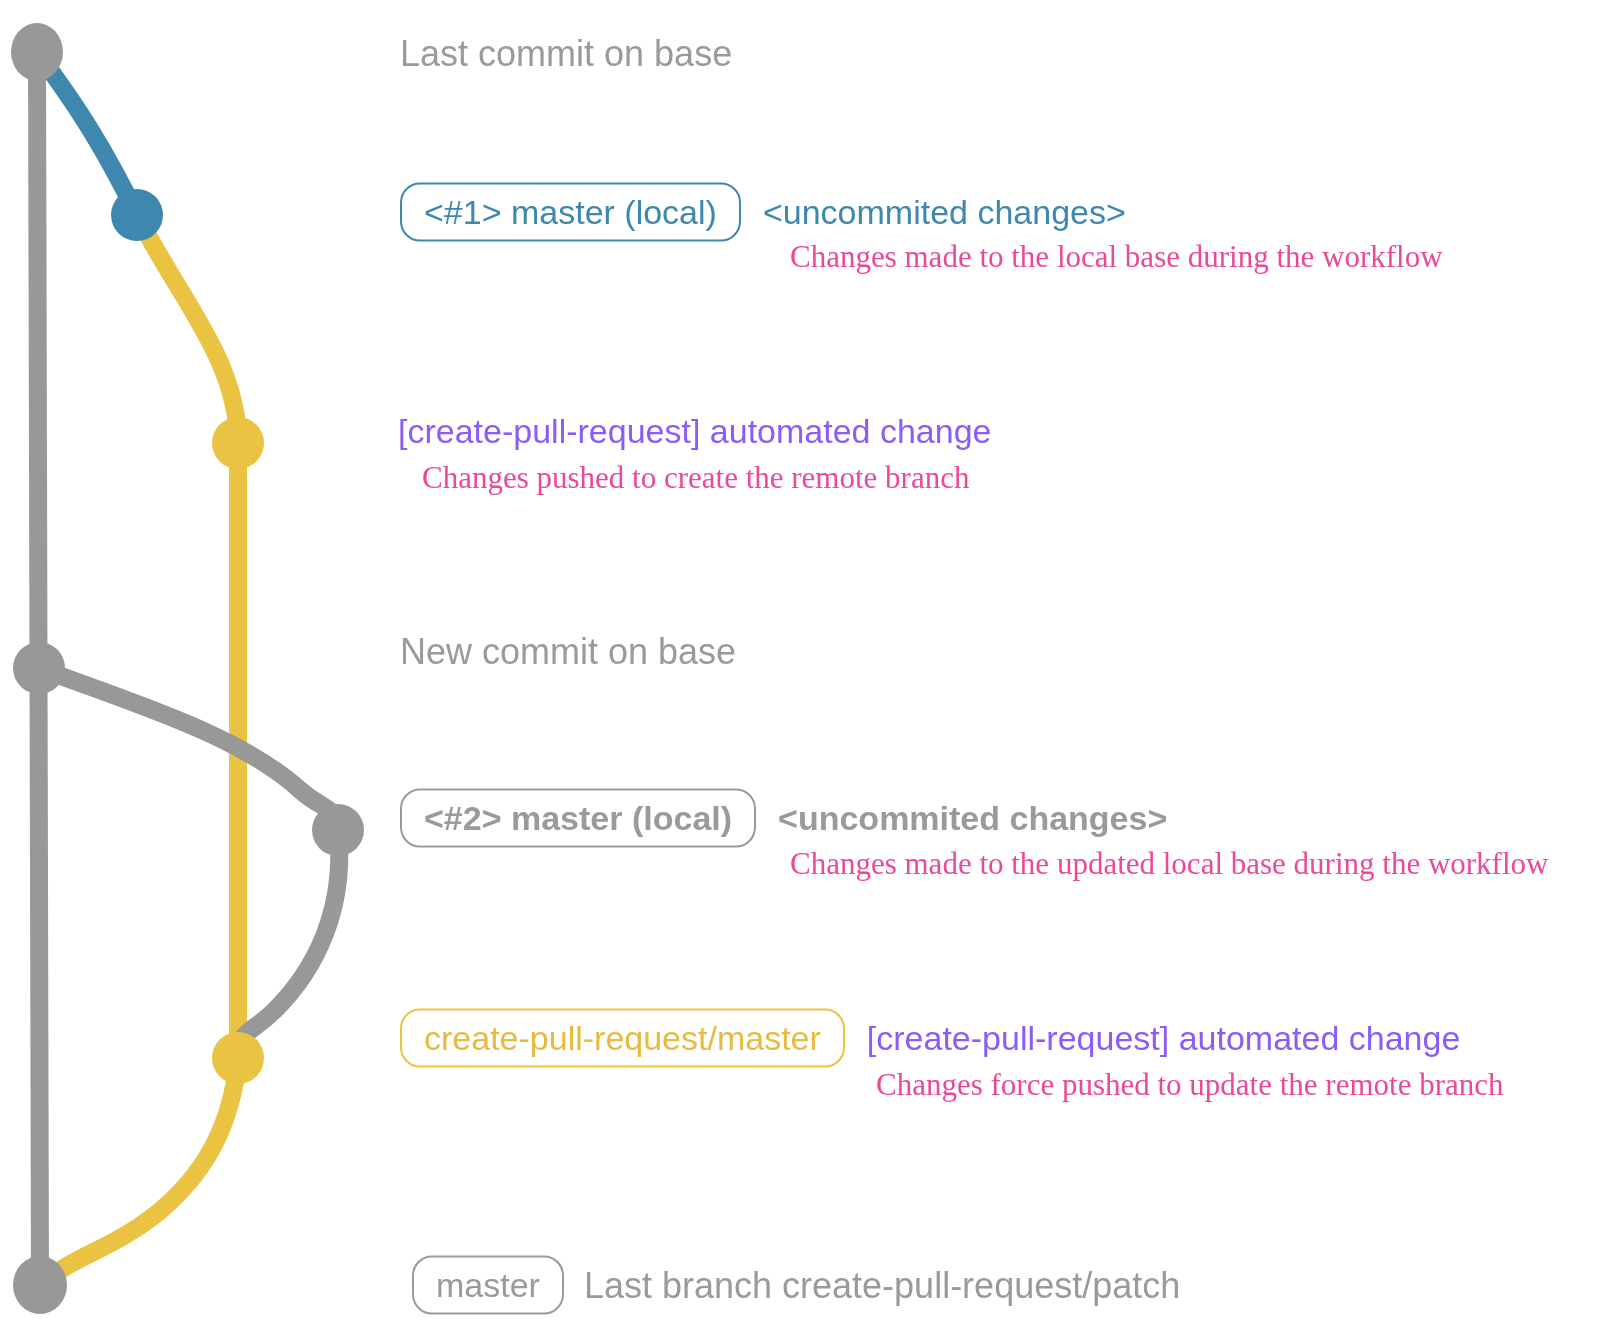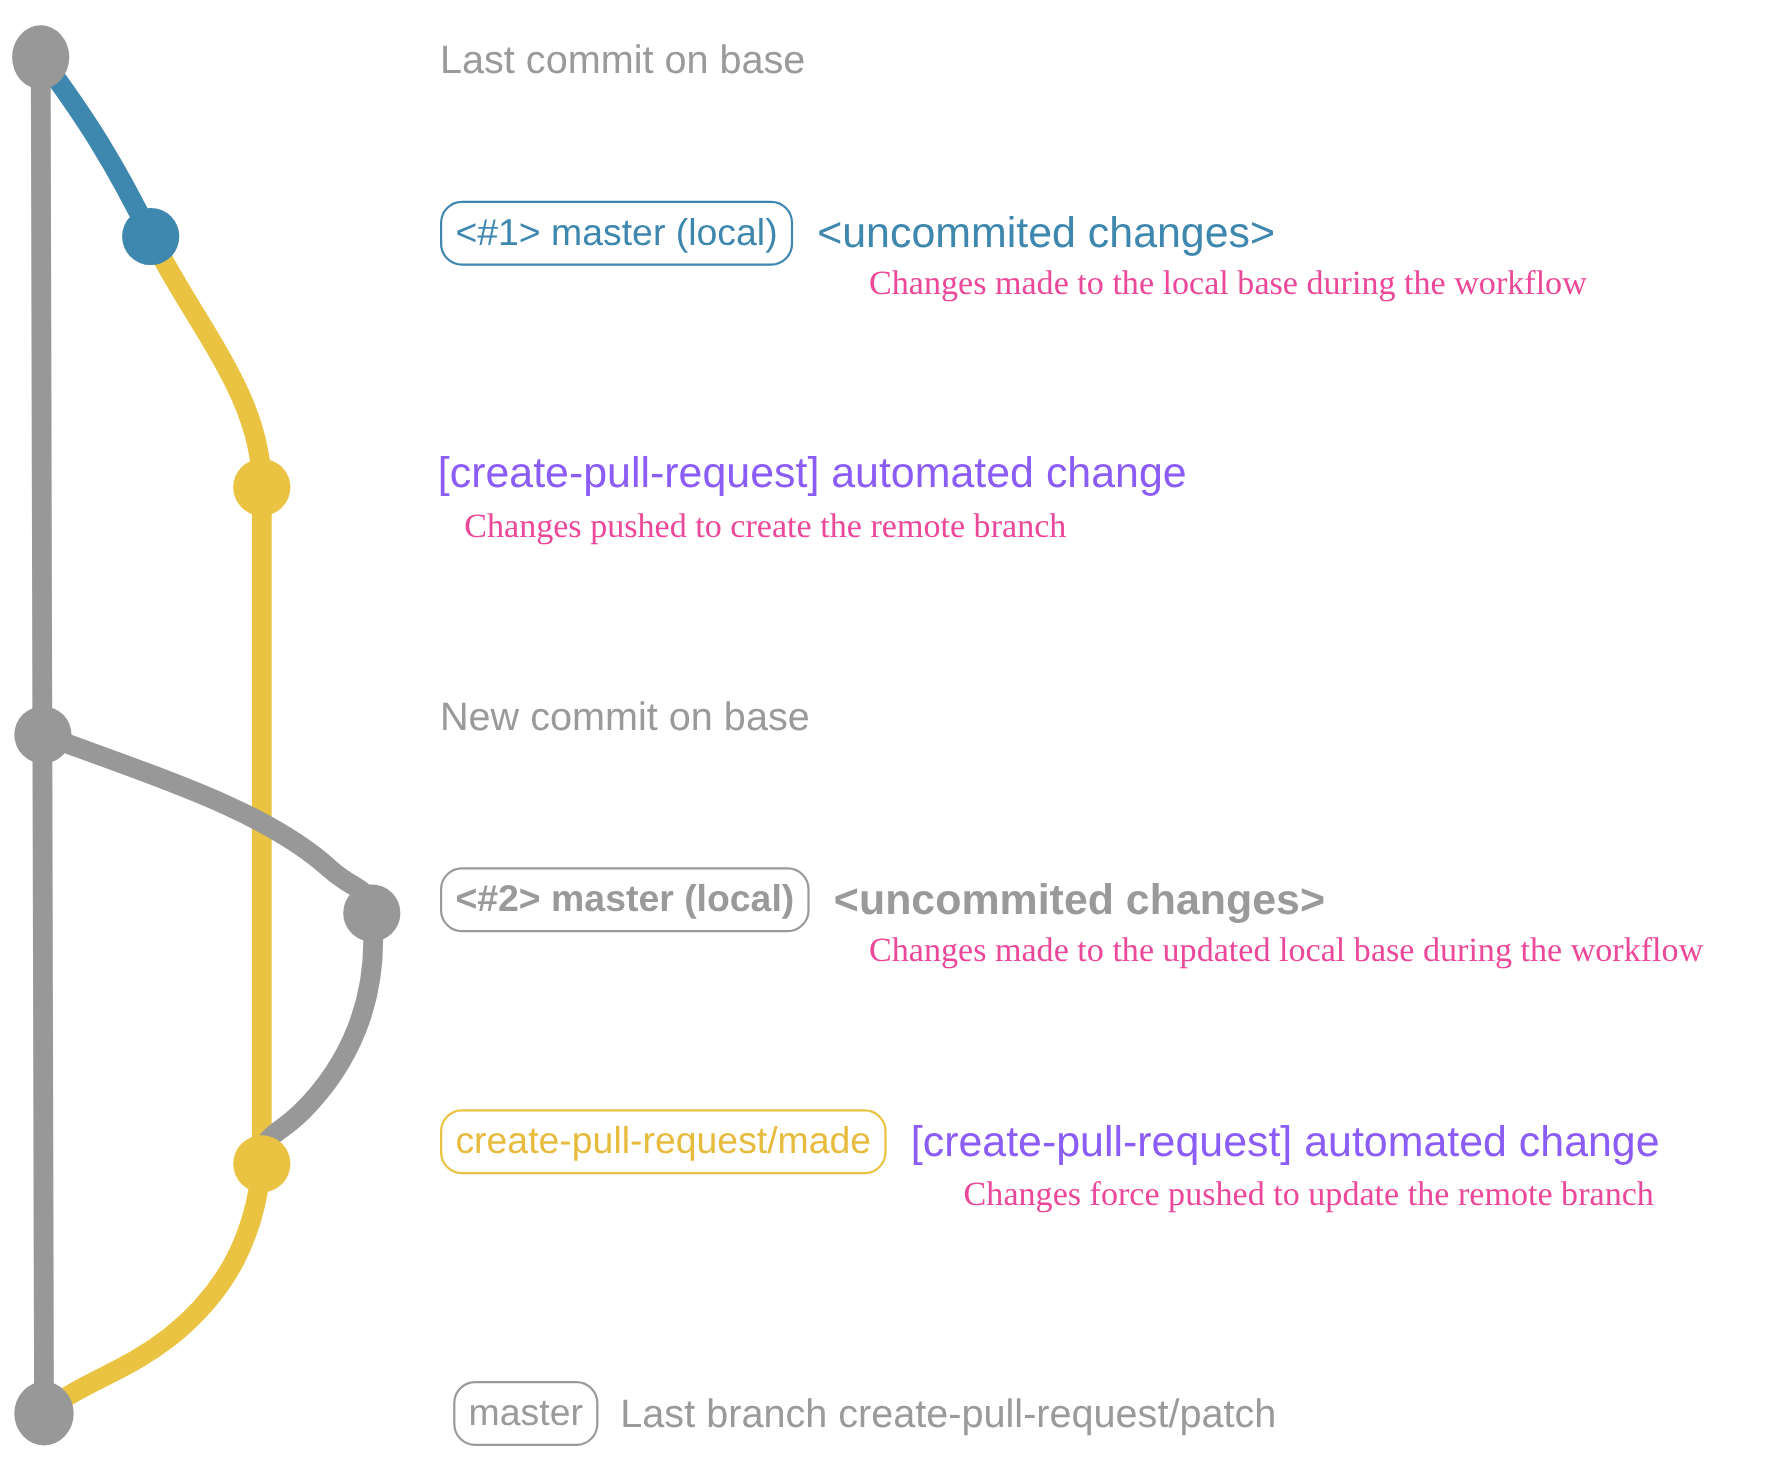--- a/index.html
+++ b/index.html
@@ -10,29 +10,29 @@
     background:#ffffff;
     overflow:hidden;
     font-family:"Liberation Sans", sans-serif;
   }
   .graph-svg{position:absolute;left:0;top:0;}
 
   .abs{position:absolute;transform:translateY(-50%);white-space:nowrap;}
   .row{display:flex;align-items:center;gap:22px;}
 
   .gray-label{font-size:36px;color:#9a9a9a;}
-  .annot{font-size:39px;}
+  .annot{font-size:34px;}
   .annot-blue{color:#3e87ae;}
   .annot-gray{color:#9a9a9a;}
   .annot-yellow{color:#8b5cf6;}
 
   .badge{
     display:inline-block;
     font-size:34px;
-    padding:8px 12px;
+    padding:8px 22px;
     border:2.5px solid;
     border-radius:20px;
     background:#ffffff;
   }
   .badge-blue{color:#3e87ae;border-color:#3e87ae;}
   .badge-gray{color:#9a9a9a;border-color:#9a9a9a;}
   .badge-yellow{color:#e7bb3d;border-color:#e9c341;}
 
   .desc{
     font-family:"Liberation Serif", serif;
@@ -83,21 +83,21 @@
 
   <div class="abs desc" style="left:422px;top:478px;">Changes pushed to create the remote branch</div>
 
   <div class="abs row" style="left:400px;top:818px;font-weight:bold;">
     <span class="badge badge-gray">&lt;#2&gt; master (local)</span>
     <span class="annot annot-gray">&lt;uncommited changes&gt;</span>
   </div>
   <div class="abs desc" style="left:790px;top:864px;">Changes made to the updated local base during the workflow</div>
 
   <div class="abs row" style="left:400px;top:1038px;">
-    <span class="badge badge-yellow">create-pull-request/made</span>
+    <span class="badge badge-yellow">create-pull-request/master</span>
     <span class="annot annot-yellow">[create-pull-request] automated change</span>
   </div>
   <div class="abs desc" style="left:876px;top:1085px;">Changes force pushed to update the remote branch</div>
 
   <div class="abs row" style="left:412px;top:1285px;gap:20px;">
     <span class="badge badge-gray">master</span>
     <span class="gray-label">Last branch create-pull-request/patch</span>
   </div>
 
 </div>

